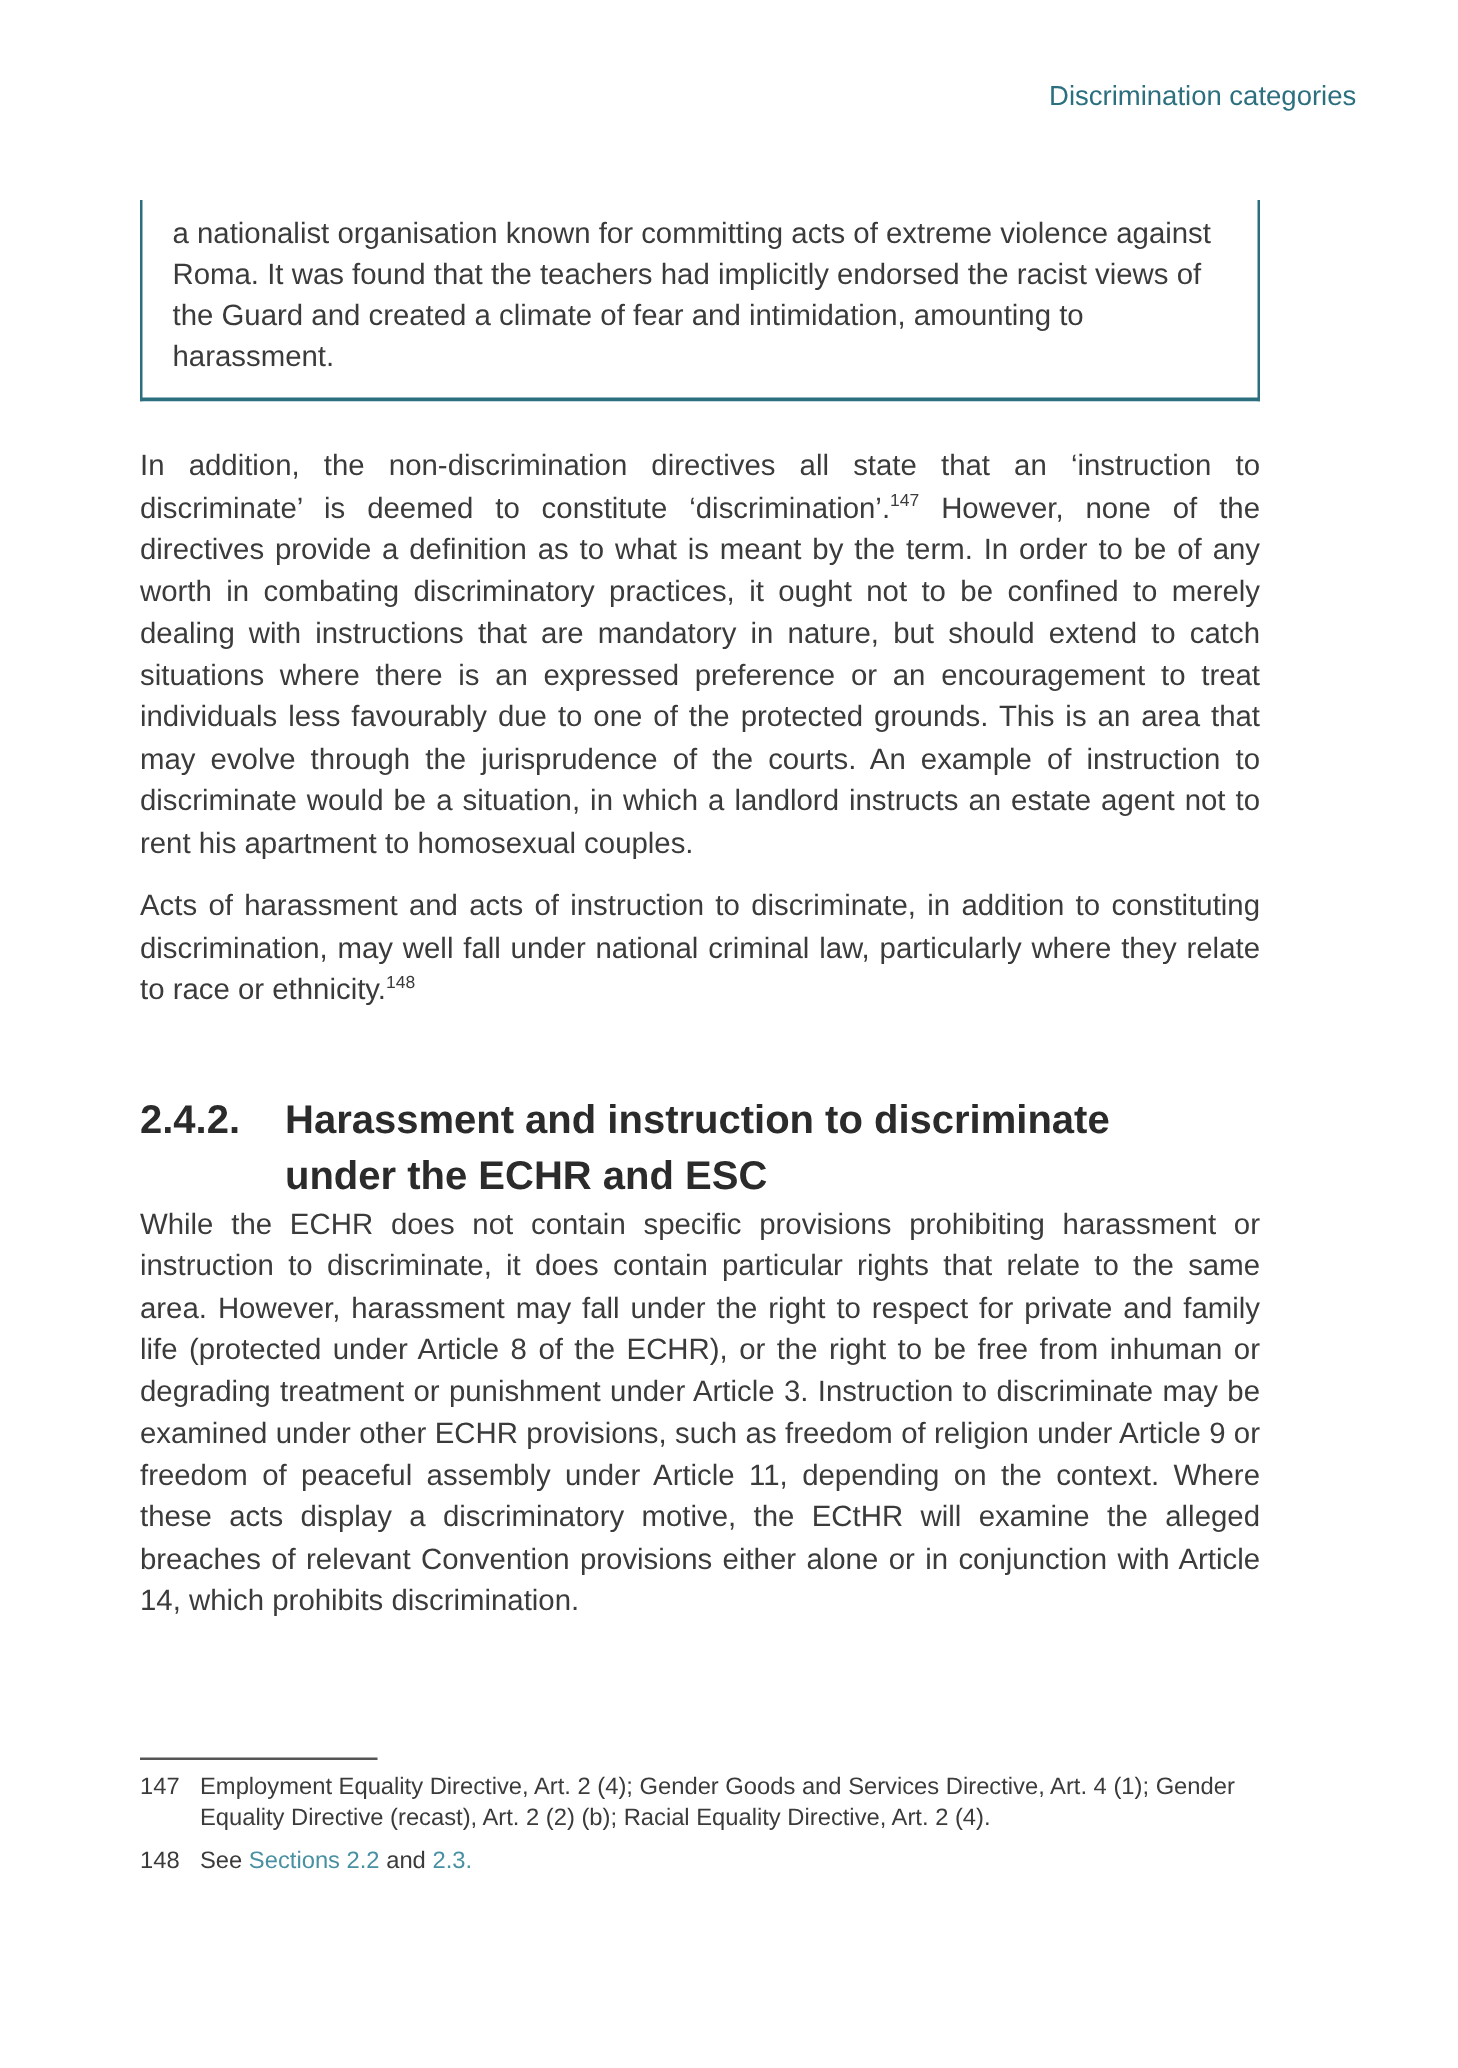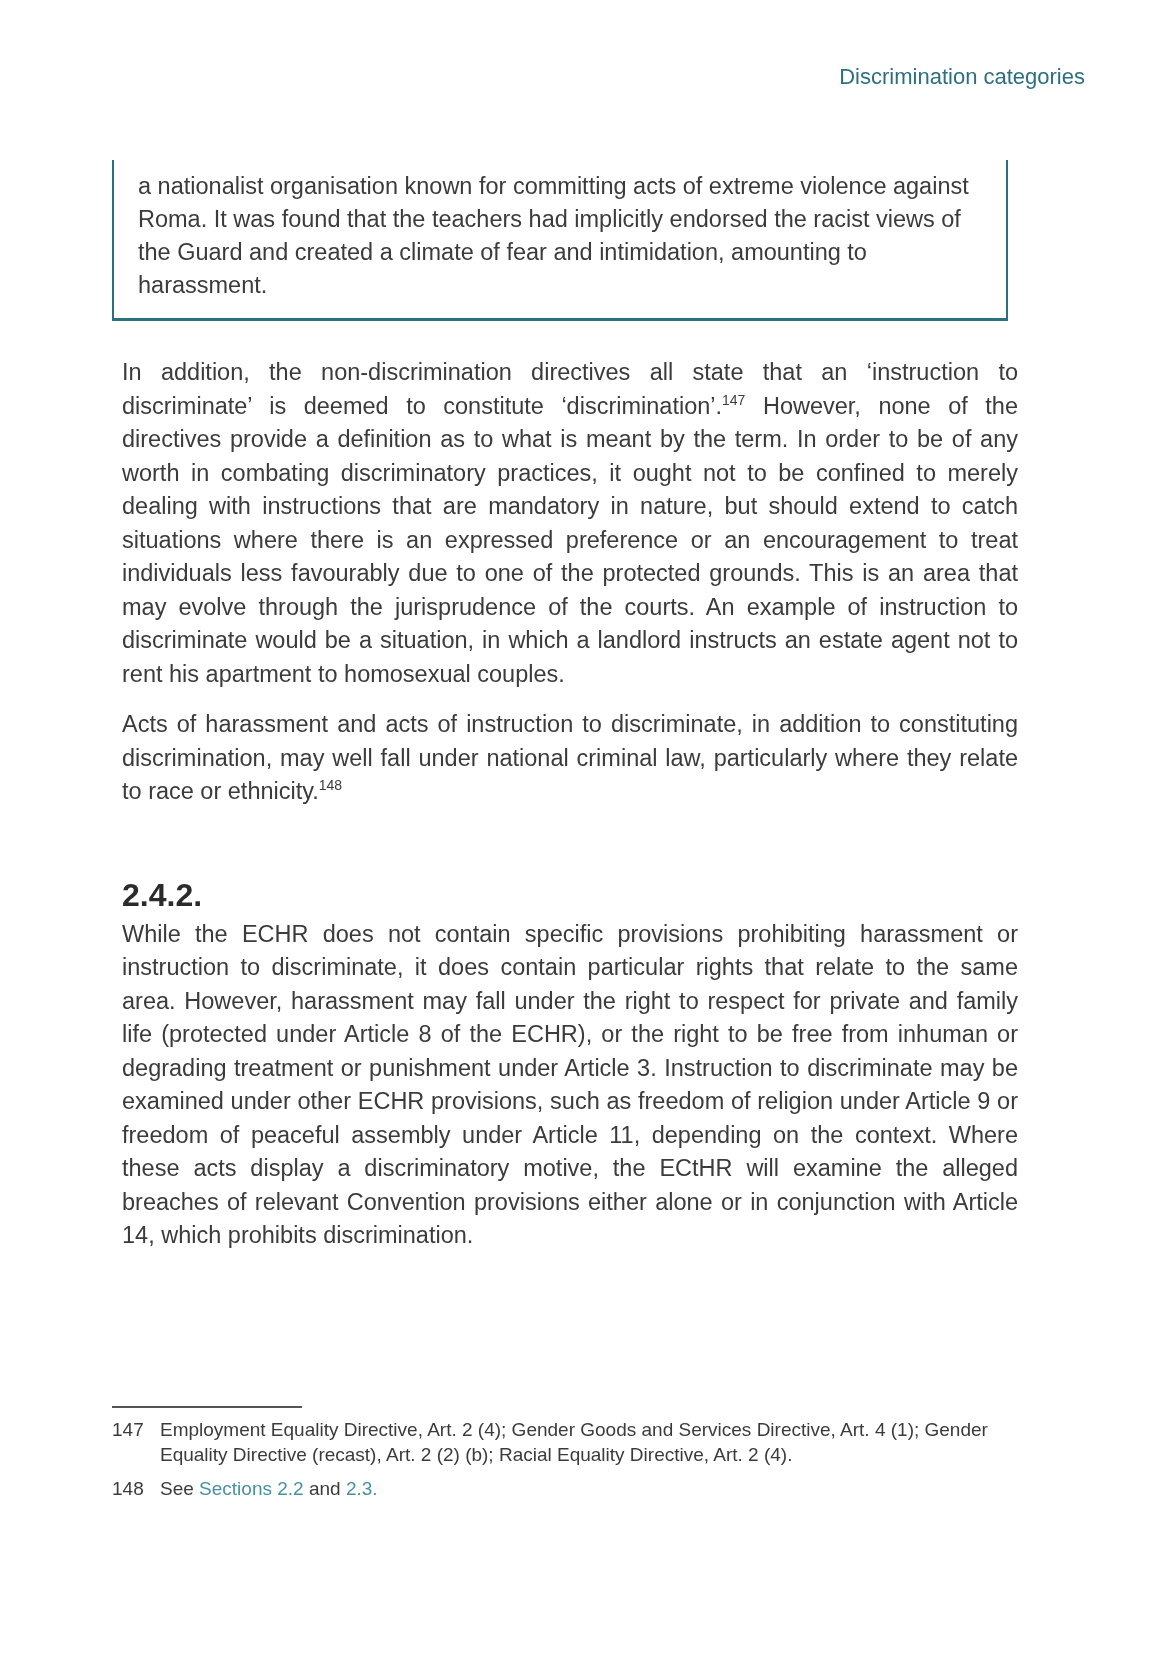--- a/index.html
+++ b/index.html
@@ -37,21 +37,21 @@
     border-right: 2px solid var(--teal);
     border-bottom: 3px solid var(--teal);
     padding: 10px 24px 16px 24px;
     font-size: 23.5px;
     line-height: 33px;
     color: #3b3b3b;
   }
   .main {
     position: absolute;
     top: 356px;
-    left: 122px;
+    left: 112px;
     width: 896px;
   }
   .main p {
     font-size: 23.5px;
     line-height: 33.5px;
     text-align: justify;
     margin-bottom: 17px;
     color: var(--body);
   }
   .main p sup, .case-box sup {
@@ -119,20 +119,21 @@
   </div>
 
   <div class="main">
 
     <p><span>In addition, the non-discrimination directives all state that an ‘instruction to discriminate’ is deemed to constitute ‘discrimination’.</span><sup>147</sup><span> However, none of the directives provide a definition as to what is meant by the term. In order to be of any worth in combating discriminatory practices, it ought not to be confined to merely dealing with instructions that are mandatory in nature, but should extend to catch situations where there is an expressed preference or an encouragement to treat individuals less favourably due to one of the protected grounds. This is an area that may evolve through the jurisprudence of the courts. An example of instruction to discriminate would be a situation, in which a landlord instructs an estate agent not to rent his apartment to homosexual couples.</span></p>
 
     <p><span>Acts of harassment and acts of instruction to discriminate, in addition to constituting discrimination, may well fall under national criminal law, particularly where they relate to race or ethnicity.</span><sup>148</sup></p>
 
     <div class="section-heading">
       <span>2.4.2.</span>
+      <span><span>Harassment and instruction to discriminate</span><br><span>under the ECHR and ESC</span></span>
     </div>
 
     <p>While the ECHR does not contain specific provisions prohibiting harassment or instruction to discriminate, it does contain particular rights that relate to the same area. However, harassment may fall under the right to respect for private and family life (protected under Article 8 of the ECHR), or the right to be free from inhuman or degrading treatment or punishment under Article 3. Instruction to discriminate may be examined under other ECHR provisions, such as freedom of religion under Article 9 or freedom of peaceful assembly under Article 11, depending on the context. Where these acts display a discriminatory motive, the ECtHR will examine the alleged breaches of relevant Convention provisions either alone or in conjunction with Article 14, which prohibits discrimination.</p>
 
   </div>
 
   <div class="footnotes">
     <div class="footnote-rule"></div>
 
     <div class="footnote">

